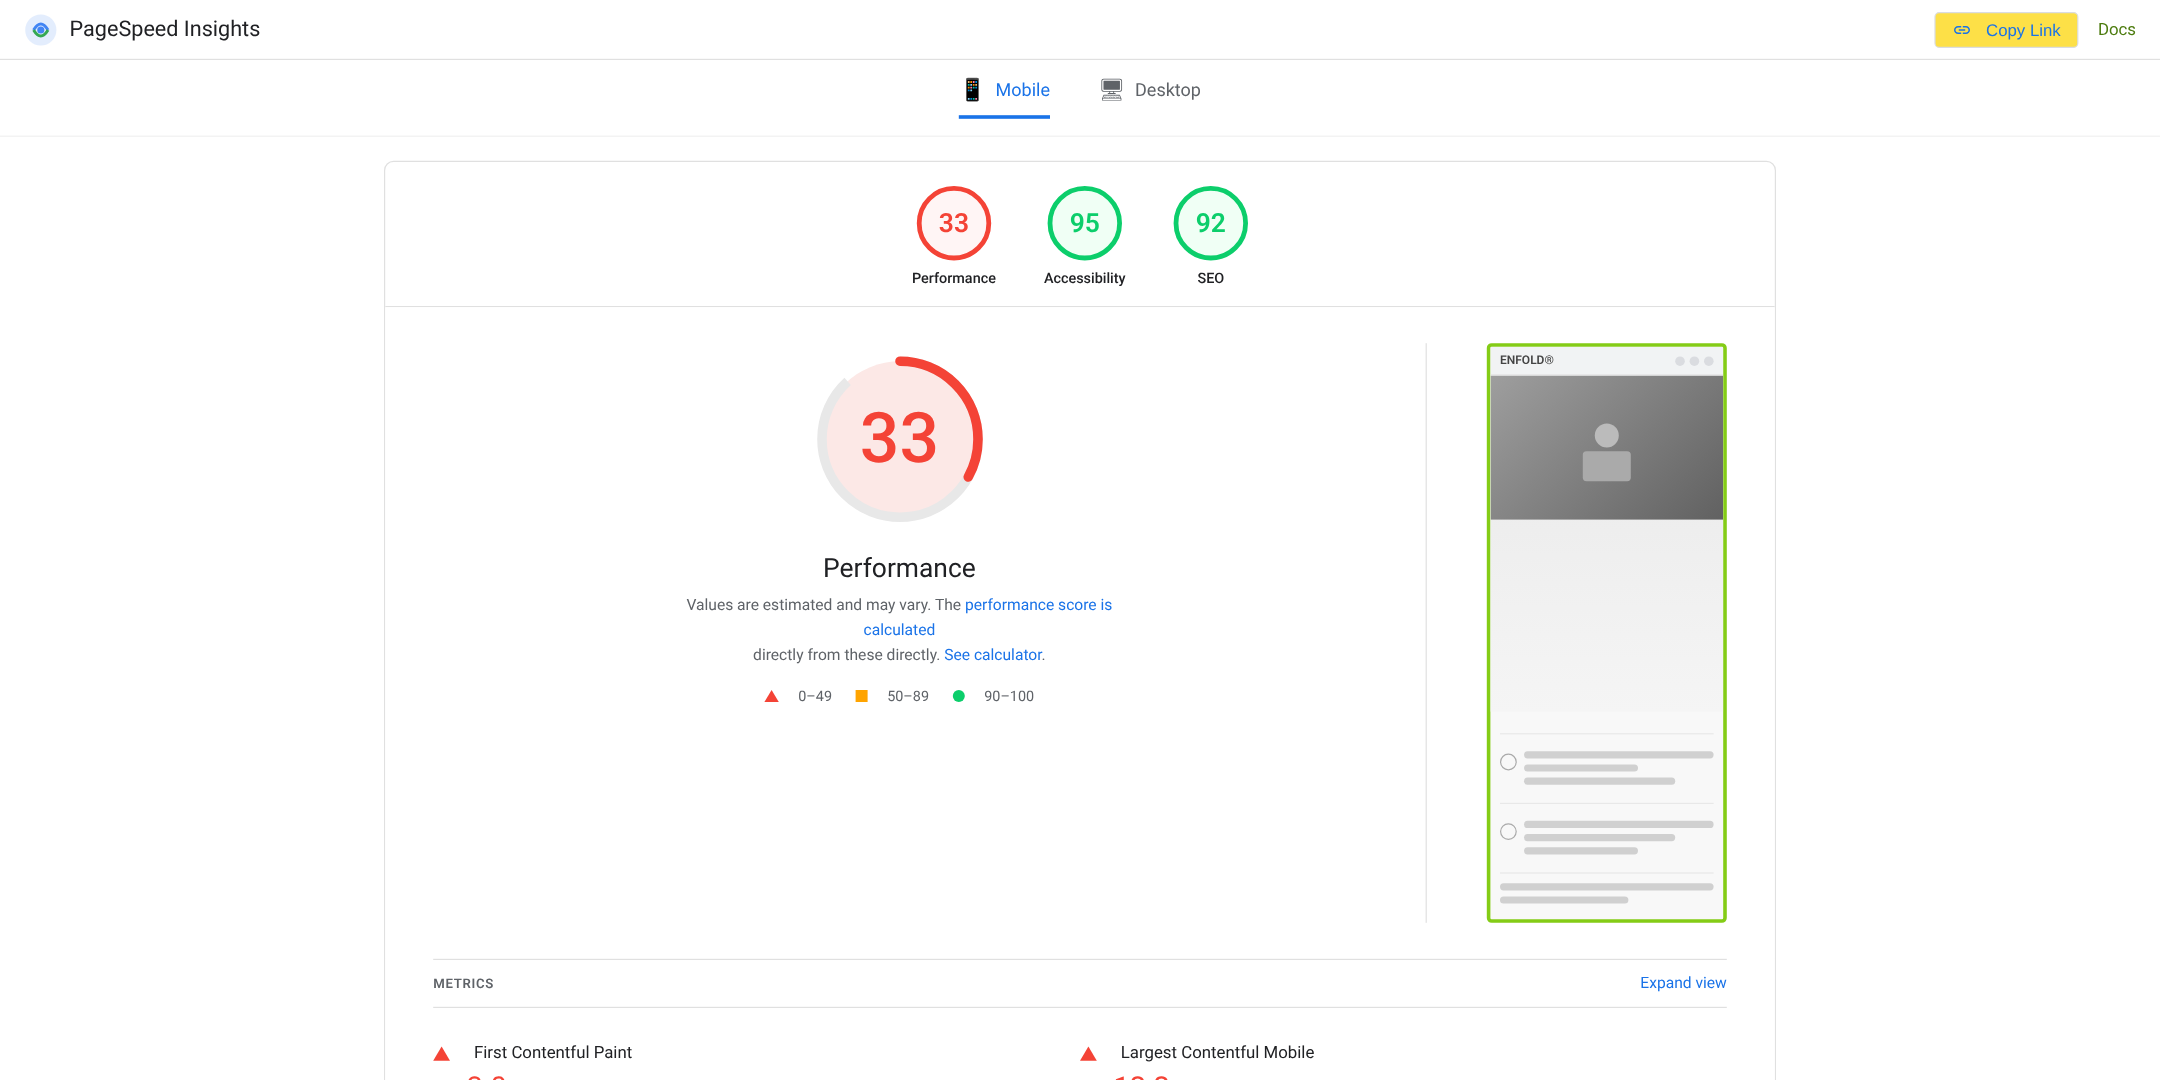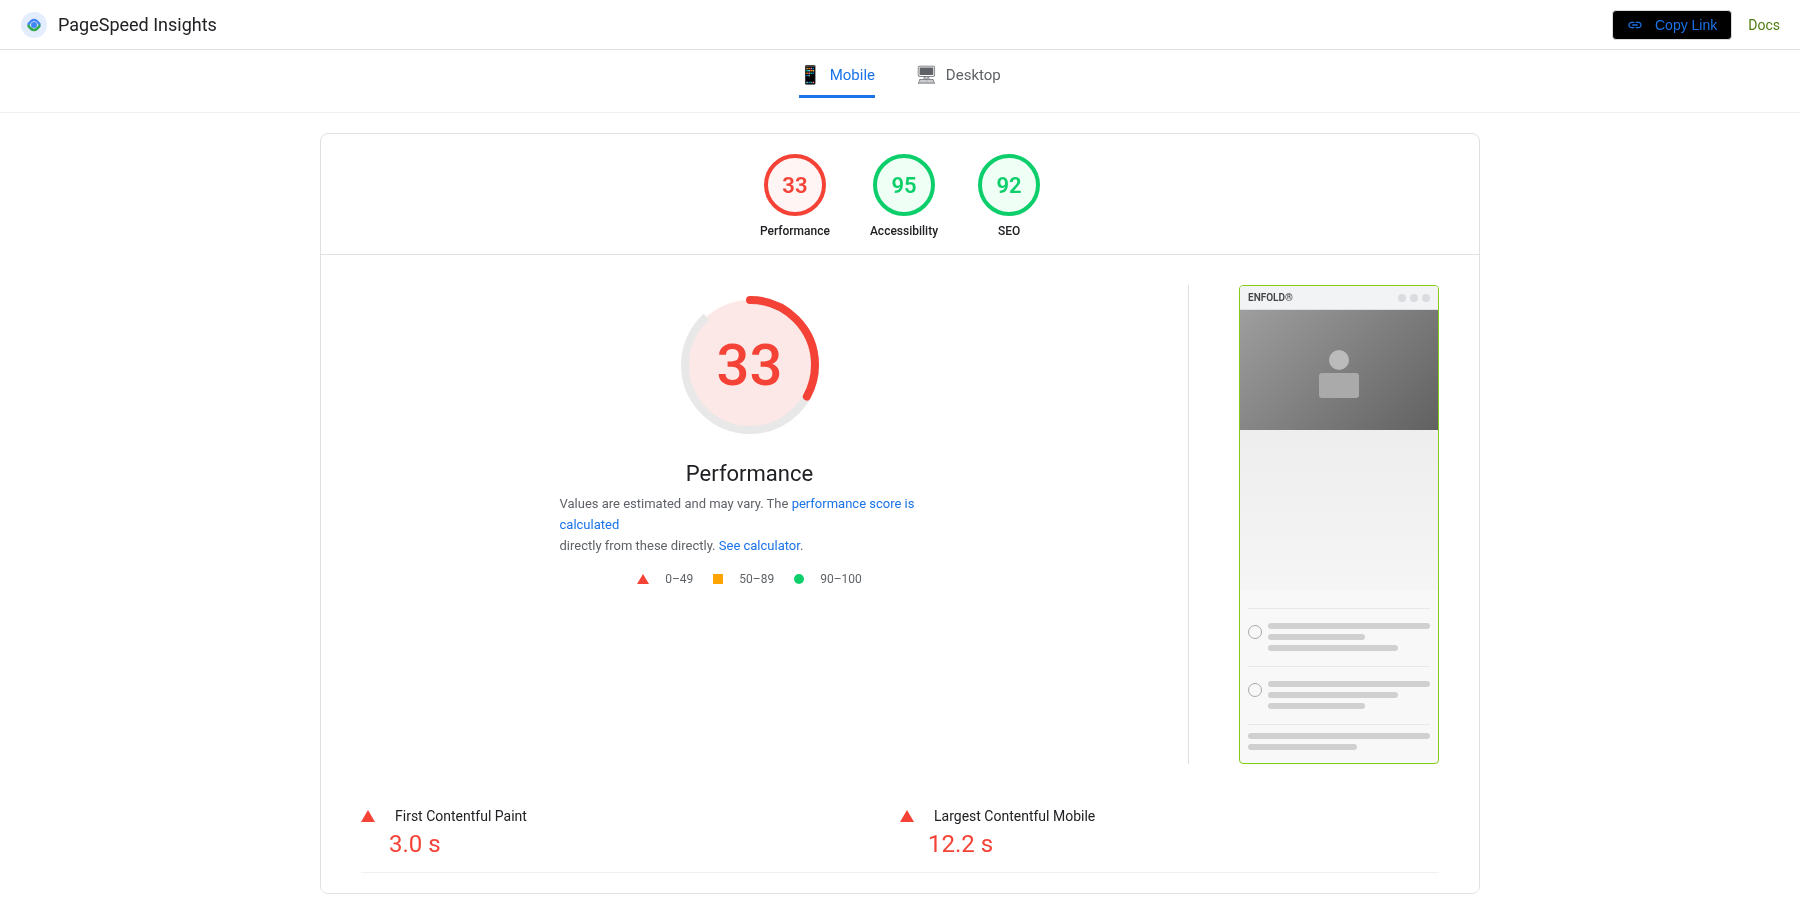--- a/index.html
+++ b/index.html
@@ -10,21 +10,21 @@
       display: flex; align-items: center; justify-content: space-between;
       padding: 10px 20px; border-bottom: 1px solid #e0e0e0; height: 50px;
     }
     .header-left { display: flex; align-items: center; gap: 10px; justify-content: flex-end; }
     .logo-icon { width: 28px; height: 28px; }
     .header-title { font-size: 18px; font-weight: 400; color: #202124; }
     .header-right { display: flex; align-items: center; gap: 16px; }
     .copy-link-btn {
       display: flex; align-items: center; gap: 12px;
       border: 1px solid #dadce0; border-radius: 4px;
-      padding: 6px 14px; cursor: pointer; background: #000000;
+      padding: 6px 14px; cursor: pointer; background: #fde047;
       font-size: 14px; color: #1a73e8;
     }
     .docs-link { color: #4d7c0f; font-size: 14px; text-decoration: none; cursor: pointer; }
 
     
     .tab-bar {
       display: flex; justify-content: center; align-items: center;
       gap: 40px; padding: 14px 0; border-bottom: 1px solid #f0f0f0;
     }
     .tab {
@@ -58,35 +58,35 @@
       display: flex; align-items: flex-start; gap: 40px;
       padding: 30px 40px; background: #fff;
     }
     .perf-left { flex: 1; display: flex; flex-direction: column; align-items: center; }
     .big-score-wrap {
       position: relative; width: 160px; height: 160px;
       display: flex; align-items: center; justify-content: center;
     }
     .big-score-num { font-size: 58px; font-weight: 500; color: #f44336; position: relative; z-index: 2; }
     .perf-title { font-size: 22px; font-weight: 400; margin-top: 16px; color: #202124; }
-    .perf-desc { font-size: 13px; color: #5f6368; margin-top: 8px; line-height: 1.6; max-width: 380px; }
+    .perf-desc { font-size: 13px; color: #5f6368; text-align: center; margin-top: 8px; line-height: 1.6; max-width: 380px; }
     .perf-desc a { color: #1a73e8; text-decoration: none; }
     .legend { display: flex; gap: 20px; margin-top: 16px; align-items: center; }
     .legend-item { display: flex; align-items: center; gap: 16px; font-size: 12px; color: #5f6368; }
     .legend-dot { width: 10px; height: 10px; border-radius: 50%; }
     .legend-triangle { width: 0; height: 0; border-left: 6px solid transparent; border-right: 6px solid transparent; border-bottom: 10px solid #f44336; }
     .legend-square { width: 10px; height: 10px; background: #ffa400; }
 
     
     .vert-divider { width: 1px; background: #e0e0e0; align-self: stretch; margin: 0 10px; }
 
     
     .perf-right { width: 200px; }
     .screenshot-frame {
-      border: 1px solid #84cc16; border-radius: 4px; overflow: hidden;
+      border: 3px solid #84cc16; border-radius: 4px; overflow: hidden;
       background: #f8f8f8;
     }
     .screenshot-header {
       background: #f1f3f4; padding: 6px 8px; display: flex; align-items: center;
       justify-content: space-between; border-bottom: 1px solid #e0e0e0;
     }
     .screenshot-brand { font-size: 10px; font-weight: 600; color: #444; }
     .screenshot-controls { display: flex; gap: 4px; }
     .sc-dot { width: 8px; height: 8px; border-radius: 50%; background: #dadce0; }
     .screenshot-img-area {
@@ -263,20 +263,24 @@
             <div class="sc-section">
               <div class="sc-text-line"></div>
               <div class="sc-text-line short"></div>
             </div>
           </div>
         </div>
       </div>
     </div>
 
     <div class="metrics-section">
+      <div class="metrics-header">
+        <span class="metrics-title">METRICS</span>
+        <span class="expand-view">Expand view</span>
+      </div>
       <div class="metrics-grid" id="metrics-grid">
       <div class="metric-item">
             <div class="metric-header">
               <div class="metric-indicator">
                 <div class="tri-red"></div>
               </div>
               <span class="metric-name">First Contentful Paint</span>
             </div>
             <div class="metric-value">3.0 s</div>
           </div>

